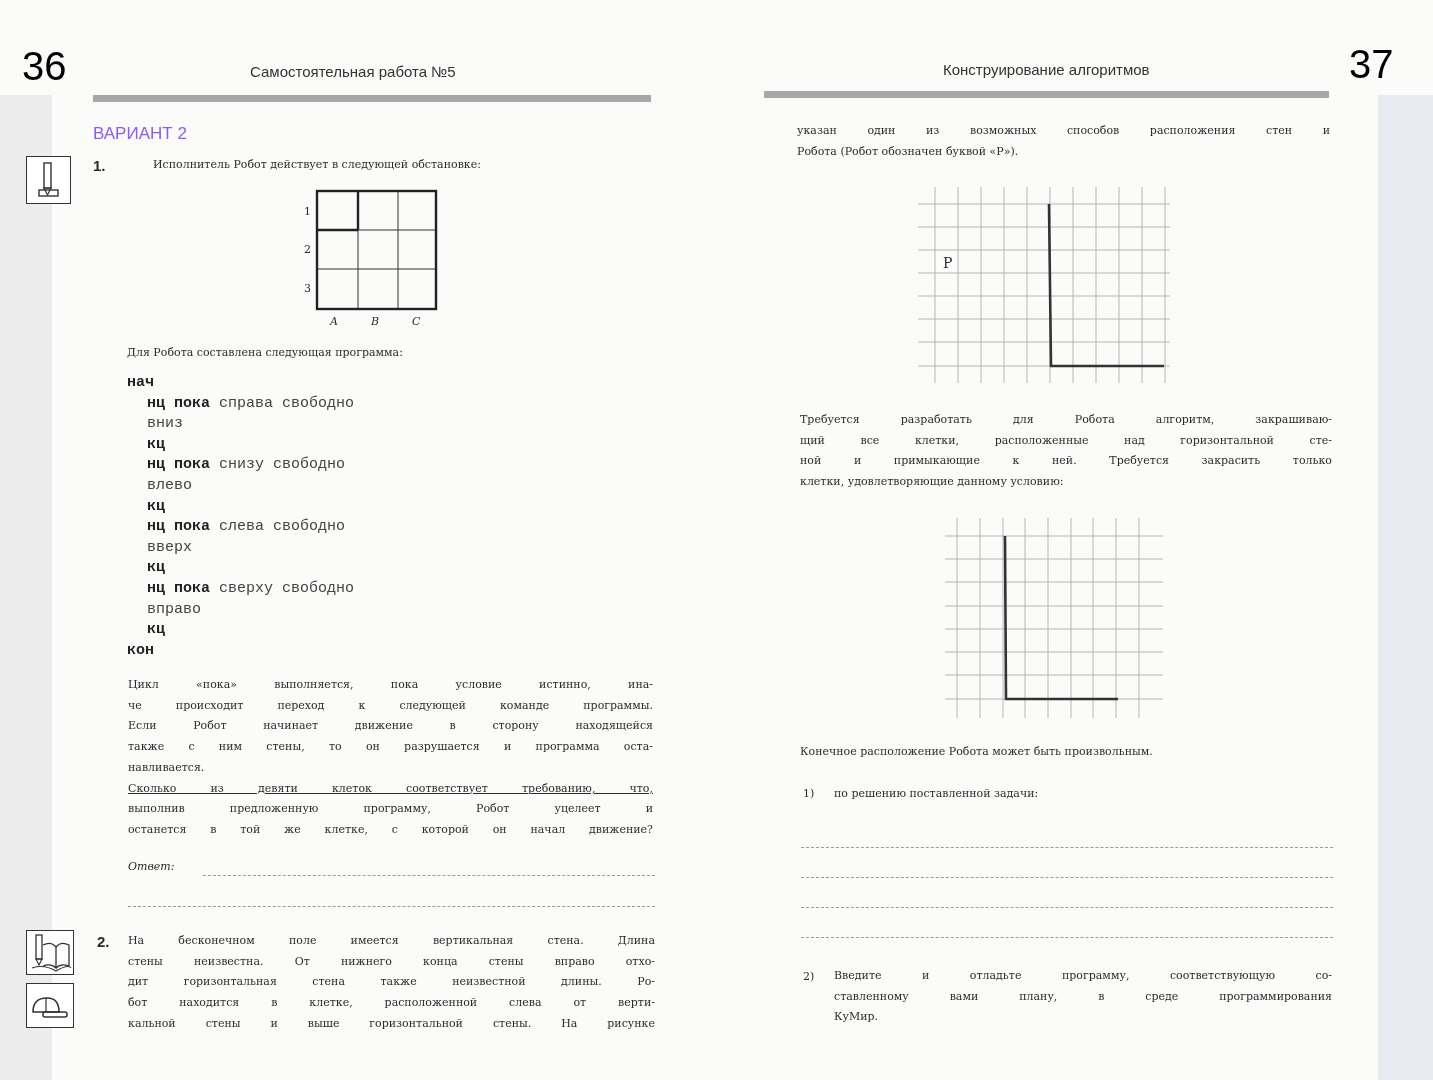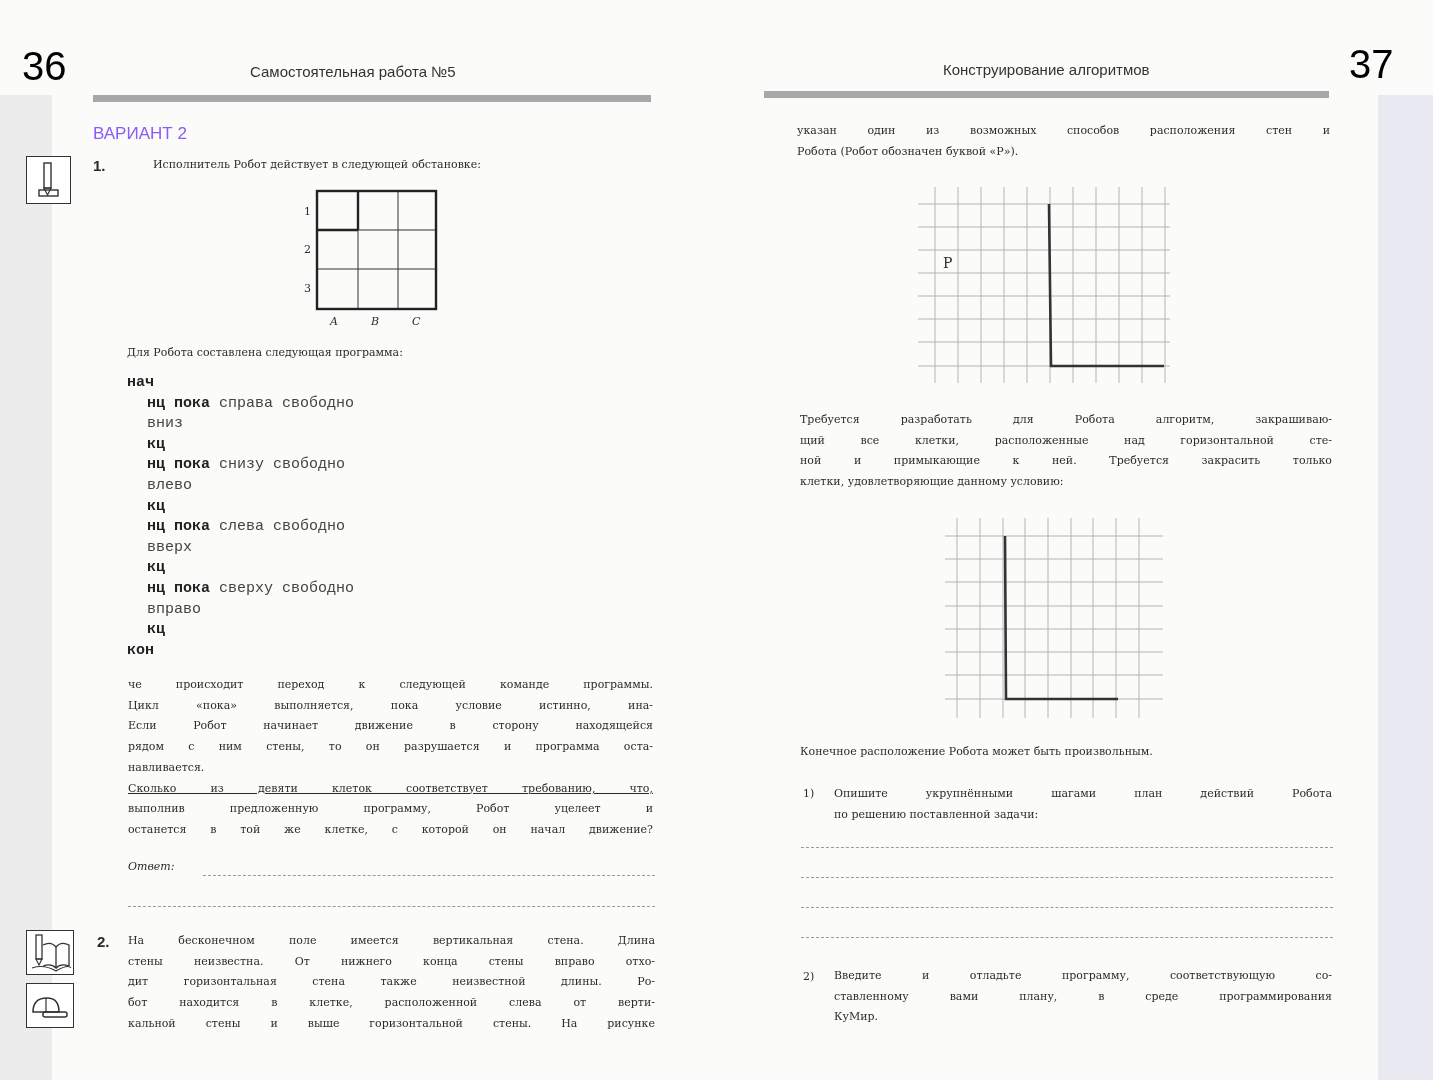--- a/index.html
+++ b/index.html
@@ -75,24 +75,24 @@
   <div class="code" style="padding-left:20px;"><b>нц пока</b><span> слева свободно</span></div>
   <div class="code" style="padding-left:20px;"><b></b><span>вверх</span></div>
   <div class="code" style="padding-left:20px;"><b>кц</b><span></span></div>
   <div class="code" style="padding-left:20px;"><b>нц пока</b><span> сверху свободно</span></div>
   <div class="code" style="padding-left:20px;"><b></b><span>вправо</span></div>
   <div class="code" style="padding-left:20px;"><b>кц</b><span></span></div>
   <div class="code" style="padding-left:0px;font-weight:bold;"><b>кон</b><span></span></div>
 </div>
 
 <div class="abs" style="left:128px;top:675px;width:525px;">
+  <div class="txt" style="text-align-last:justify;">Цикл «пока» выполняется, пока условие истинно, ина-</div>
   <div class="txt" style="text-align-last:justify;">че происходит переход к следующей команде программы.</div>
-  <div class="txt" style="text-align-last:justify;">Цикл «пока» выполняется, пока условие истинно, ина-</div>
   <div class="txt" style="text-align-last:justify;">Если Робот начинает движение в сторону находящейся</div>
-  <div class="txt" style="text-align-last:justify;">рядом с ним стены, то он разрушается и программа оста-</div>
+  <div class="txt" style="text-align-last:justify;">также с ним стены, то он разрушается и программа оста-</div>
   <div class="txt">навливается.</div>
   <div class="txt" style="text-align-last:justify;text-decoration:underline;">Сколько из девяти клеток соответствует требованию, что,</div>
   <div class="txt" style="text-align-last:justify;">выполнив предложенную программу, Робот уцелеет и</div>
   <div class="txt" style="text-align-last:justify;">останется в той же клетке, с которой он начал движение?</div>
 </div>
 
 <div class="abs txt italic" style="left:128px;top:857px;">Ответ:</div>
 <div class="abs dash" style="left:203px;top:875px;width:452px;"></div>
 <div class="abs dash" style="left:128px;top:906px;width:527px;"></div>
 
@@ -188,21 +188,20 @@
         <line x1="0" y1="181" x2="218" y2="181"></line>
     </g>
     <polyline points="60,18 61,181 173,181" fill="none" stroke="#333" stroke-width="2.6"></polyline>
   </svg>
 </div>
 
 <div class="abs txt" style="left:800px;top:742px;">Конечное расположение Робота может быть произвольным.</div>
 
 <div class="abs txt" style="left:803px;top:784px;">1)</div>
 <div class="abs" style="left:834px;top:784px;width:498px;">
-  <div class="txt" style="text-align-last:justify;">Опишите укрупнёнными шагами план действий Робота</div>
   <div class="txt">по решению поставленной задачи:</div>
 </div>
 <div class="abs dash" style="left:801px;top:847px;width:532px;"></div>
 <div class="abs dash" style="left:801px;top:877px;width:532px;"></div>
 <div class="abs dash" style="left:801px;top:907px;width:532px;"></div>
 <div class="abs dash" style="left:801px;top:937px;width:532px;"></div>
 
 <div class="abs txt" style="left:803px;top:967px;">2)</div>
 <div class="abs" style="left:834px;top:966px;width:498px;">
   <div class="txt" style="text-align-last:justify;">Введите и отладьте программу, соответствующую со-</div>

